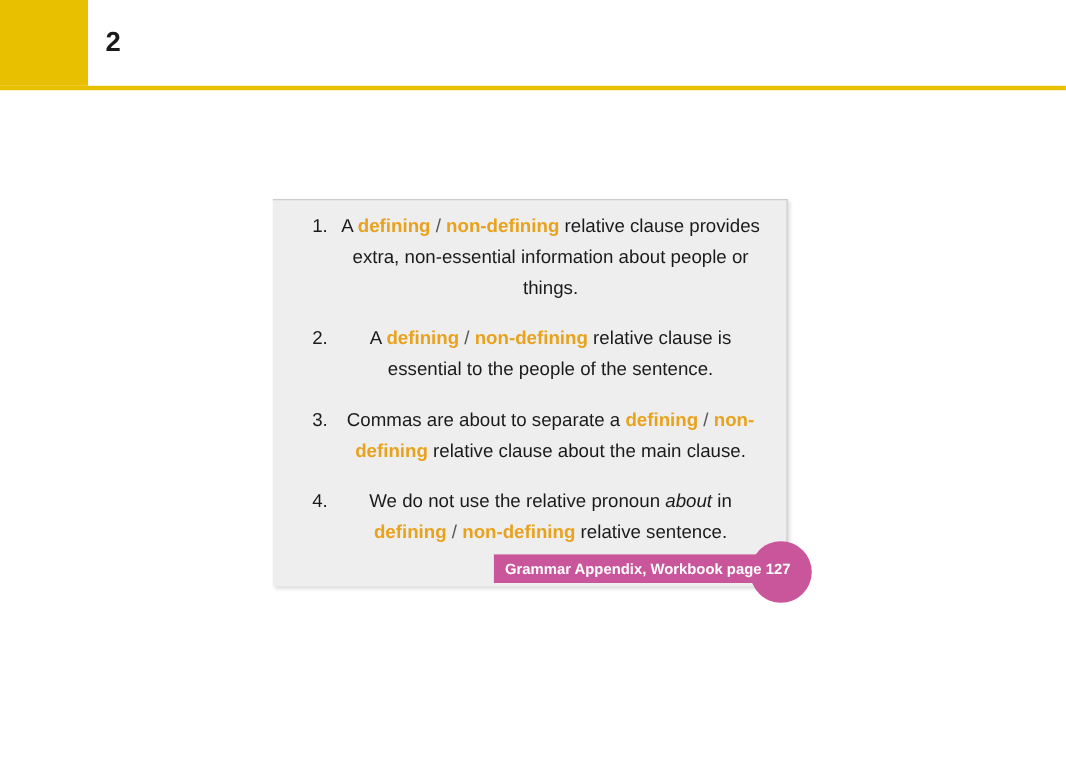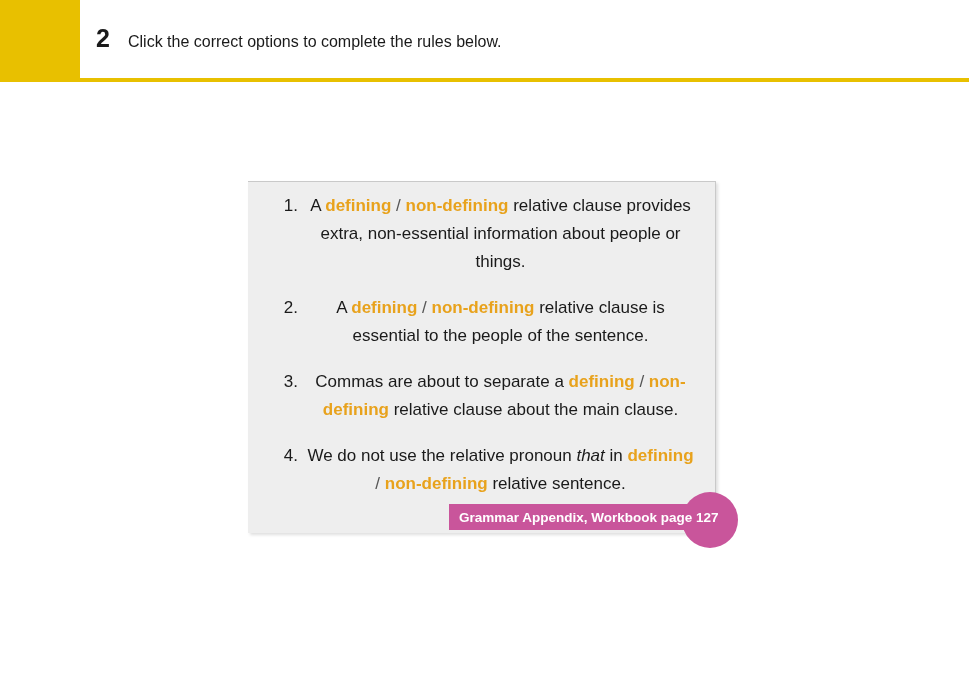--- a/index.html
+++ b/index.html
@@ -141,21 +141,20 @@
     text-align: center;
   }
 </style>
 </head>
 <body>
 
 <div class="header">
   <div class="header-yellow-block"></div>
   <div class="header-rule"></div>
   <div class="header-number">2</div>
-  <div class="header-instruction">Click the correct options to complete the rules below.</div>
 </div>
 
 <div class="card">
   <div class="list">
 
     <div class="item">
       <div class="item-num">1.</div>
       <div class="item-text"><span>A </span><span class="opt">defining</span><span class="sep"> / </span><span class="opt">non-defining</span><span> relative clause provides extra, non-essential information about people or things.</span></div>
     </div>
 
@@ -164,21 +163,21 @@
       <div class="item-text"><span>A </span><span class="opt">defining</span><span class="sep"> / </span><span class="opt">non-defining</span><span> relative clause is essential to the people of the sentence.</span></div>
     </div>
 
     <div class="item">
       <div class="item-num">3.</div>
       <div class="item-text"><span>Commas are about to separate a </span><span class="opt">defining</span><span class="sep"> / </span><span class="opt">non-defining</span><span> relative clause about the main clause.</span></div>
     </div>
 
     <div class="item">
       <div class="item-num">4.</div>
-      <div class="item-text"><span>We do not use the relative pronoun </span><span class="ital">that</span><span> in </span><span class="opt">defining</span><span class="sep"> / </span><span class="opt">non-defining</span><span> relative sentence.</span></div>
+      <div class="item-text"><span>We do not use the relative pronoun </span><span class="ital">about</span><span> in </span><span class="opt">defining</span><span class="sep"> / </span><span class="opt">non-defining</span><span> relative sentence.</span></div>
     </div>
 
   </div>
 </div>
 
 <div class="footer-pill"></div>
 <div class="footer-bar">
   <span>Grammar Appendix, Workbook page 127</span>
 </div>
 

